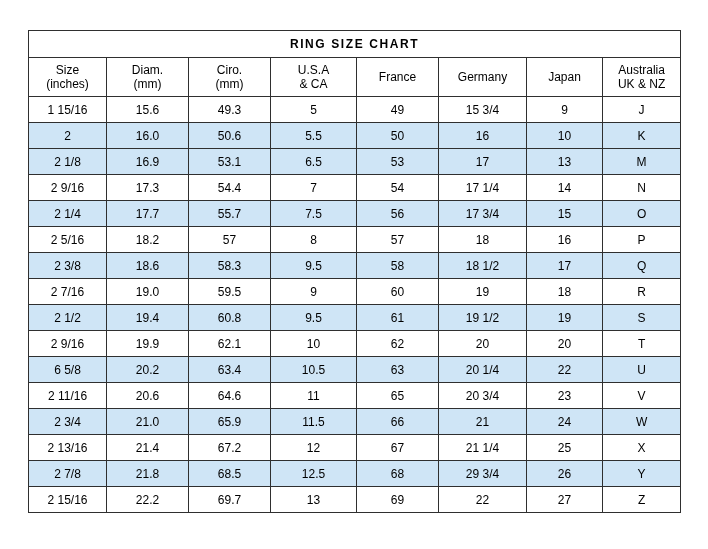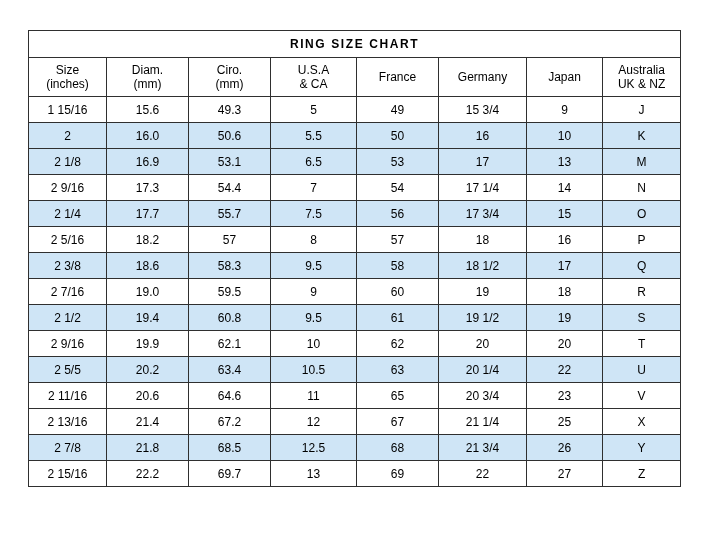--- a/index.html
+++ b/index.html
@@ -227,56 +227,66 @@
           <td>2 9/16</td>
           <td>19.9</td>
           <td>62.1</td>
           <td>10</td>
           <td>62</td>
           <td>20</td>
           <td>20</td>
           <td>T</td>
         </tr>
         <tr class="data-row row-blue">
-          <td>2 5/5</td>
+          <td>6 5/8</td>
           <td>20.2</td>
           <td>63.4</td>
           <td>10.5</td>
           <td>63</td>
           <td>20 1/4</td>
           <td>22</td>
           <td>U</td>
         </tr>
         <tr class="data-row row-white">
           <td>2 11/16</td>
           <td>20.6</td>
           <td>64.6</td>
           <td>11</td>
           <td>65</td>
           <td>20 3/4</td>
           <td>23</td>
           <td>V</td>
         </tr>
+        <tr class="data-row row-blue">
+          <td>2 3/4</td>
+          <td>21.0</td>
+          <td>65.9</td>
+          <td>11.5</td>
+          <td>66</td>
+          <td>21</td>
+          <td>24</td>
+          <td>W</td>
+        </tr>
         <tr class="data-row row-white">
           <td>2 13/16</td>
           <td>21.4</td>
           <td>67.2</td>
           <td>12</td>
           <td>67</td>
           <td>21 1/4</td>
           <td>25</td>
           <td>X</td>
         </tr>
         <tr class="data-row row-blue">
           <td>2 7/8</td>
           <td>21.8</td>
           <td>68.5</td>
           <td>12.5</td>
           <td>68</td>
-          <td>21 3/4</td>
+          <td>29 3/4</td>
           <td>26</td>
           <td>Y</td>
         </tr>
         <tr class="data-row row-white">
           <td>2 15/16</td>
           <td>22.2</td>
           <td>69.7</td>
           <td>13</td>
           <td>69</td>
           <td>22</td>

